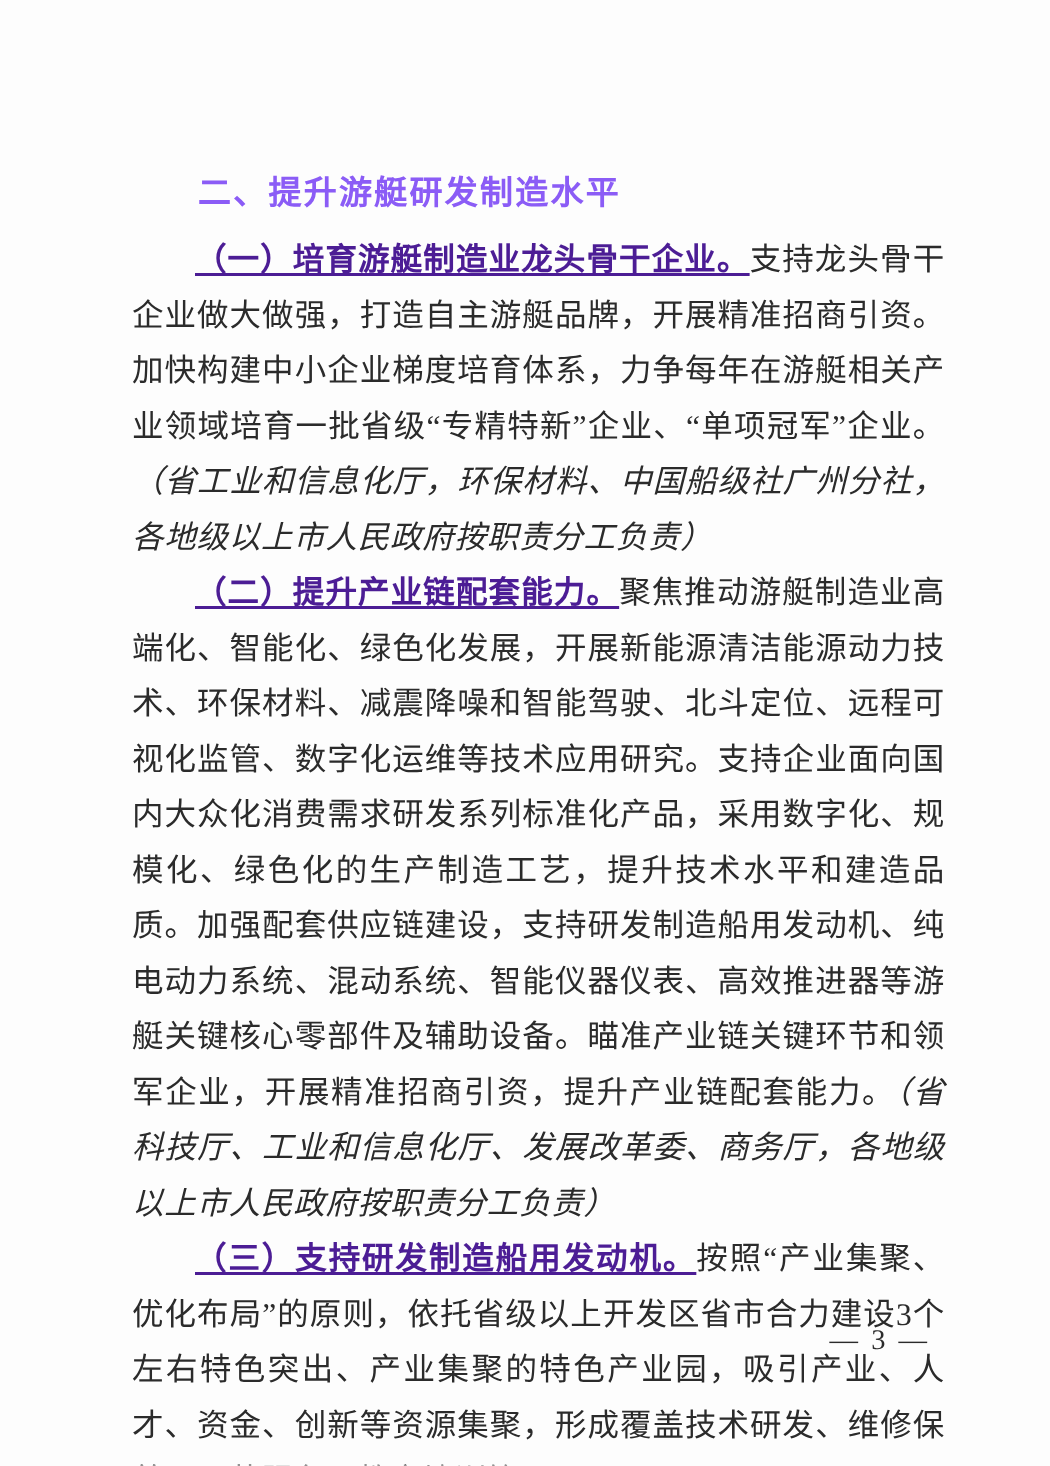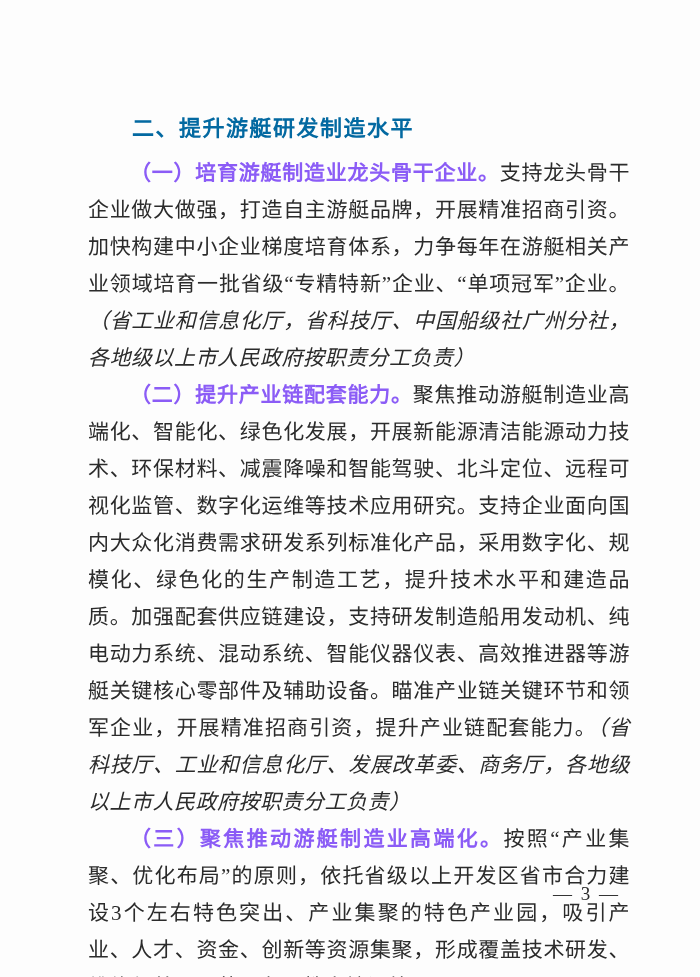--- a/index.html
+++ b/index.html
@@ -19,39 +19,40 @@
     width: 700px;
     height: 977px;
     box-sizing: border-box;
     padding: 110px 70px 0 88px;
     background: #fdfdfd;
   }
   .heading {
     font-family: "Liberation Sans", sans-serif;
     font-size: 22px;
     font-weight: 700;
-    color: #0369a1;
+    color: #8b5cf6;
     margin: 0 0 8px 0;
     text-indent: 2em;
     letter-spacing: 1.5px;
     line-height: 37px;
   }
   .para {
     font-size: 21px;
     line-height: 37px;
     text-align: justify;
     text-justify: inter-ideograph;
     text-indent: 2em;
     margin: 0;
     letter-spacing: 0.5px;
     color: #2b2b2b;
   }
   .lead {
     font-weight: 700;
-    color: #8b5cf6;
+    color: #4c1d95;
+    text-decoration: underline;
   }
   .attribution {
     font-style: italic;
   }
   .page-number {
     position: absolute;
     right: 80px;
     bottom: 72px;
     font-size: 19px;
     letter-spacing: 2px;
@@ -59,21 +60,21 @@
     font-family: "Liberation Serif", serif;
   }
 </style>
 </head>
 <body>
 
 <main class="page">
 
   <h2 class="heading">二、提升游艇研发制造水平</h2>
 
-  <p class="para"><span class="lead">（一）培育游艇制造业龙头骨干企业。</span><span>支持龙头骨干企业做大做强，打造自主游艇品牌，开展精准招商引资。加快构建中小企业梯度培育体系，力争每年在游艇相关产业领域培育一批省级“专精特新”企业、“单项冠军”企业。</span><span class="attribution">（省工业和信息化厅，省科技厅、中国船级社广州分社，各地级以上市人民政府按职责分工负责）</span></p>
+  <p class="para"><span class="lead">（一）培育游艇制造业龙头骨干企业。</span><span>支持龙头骨干企业做大做强，打造自主游艇品牌，开展精准招商引资。加快构建中小企业梯度培育体系，力争每年在游艇相关产业领域培育一批省级“专精特新”企业、“单项冠军”企业。</span><span class="attribution">（省工业和信息化厅，环保材料、中国船级社广州分社，各地级以上市人民政府按职责分工负责）</span></p>
 
   <p class="para"><span class="lead">（二）提升产业链配套能力。</span><span>聚焦推动游艇制造业高端化、智能化、绿色化发展，开展新能源清洁能源动力技术、环保材料、减震降噪和智能驾驶、北斗定位、远程可视化监管、数字化运维等技术应用研究。支持企业面向国内大众化消费需求研发系列标准化产品，采用数字化、规模化、绿色化的生产制造工艺，提升技术水平和建造品质。加强配套供应链建设，支持研发制造船用发动机、纯电动力系统、混动系统、智能仪器仪表、高效推进器等游艇关键核心零部件及辅助设备。瞄准产业链关键环节和领军企业，开展精准招商引资，提升产业链配套能力。</span><span class="attribution">（省科技厅、工业和信息化厅、发展改革委、商务厅，各地级以上市人民政府按职责分工负责）</span></p>
 
-  <p class="para"><span class="lead">（三）聚焦推动游艇制造业高端化。</span><span>按照“产业集聚、优化布局”的原则，依托省级以上开发区省市合力建设3个左右特色突出、产业集聚的特色产业园，吸引产业、人才、资金、创新等资源集聚，形成覆盖技术研发、维修保养、运营服务、教育培训等</span><span class="attribution"></span></p>
+  <p class="para"><span class="lead">（三）支持研发制造船用发动机。</span><span>按照“产业集聚、优化布局”的原则，依托省级以上开发区省市合力建设3个左右特色突出、产业集聚的特色产业园，吸引产业、人才、资金、创新等资源集聚，形成覆盖技术研发、维修保养、运营服务、教育培训等</span><span class="attribution"></span></p>
 
   <div class="page-number">— 3 —</div>
 
 </main>
 
 </body></html>

